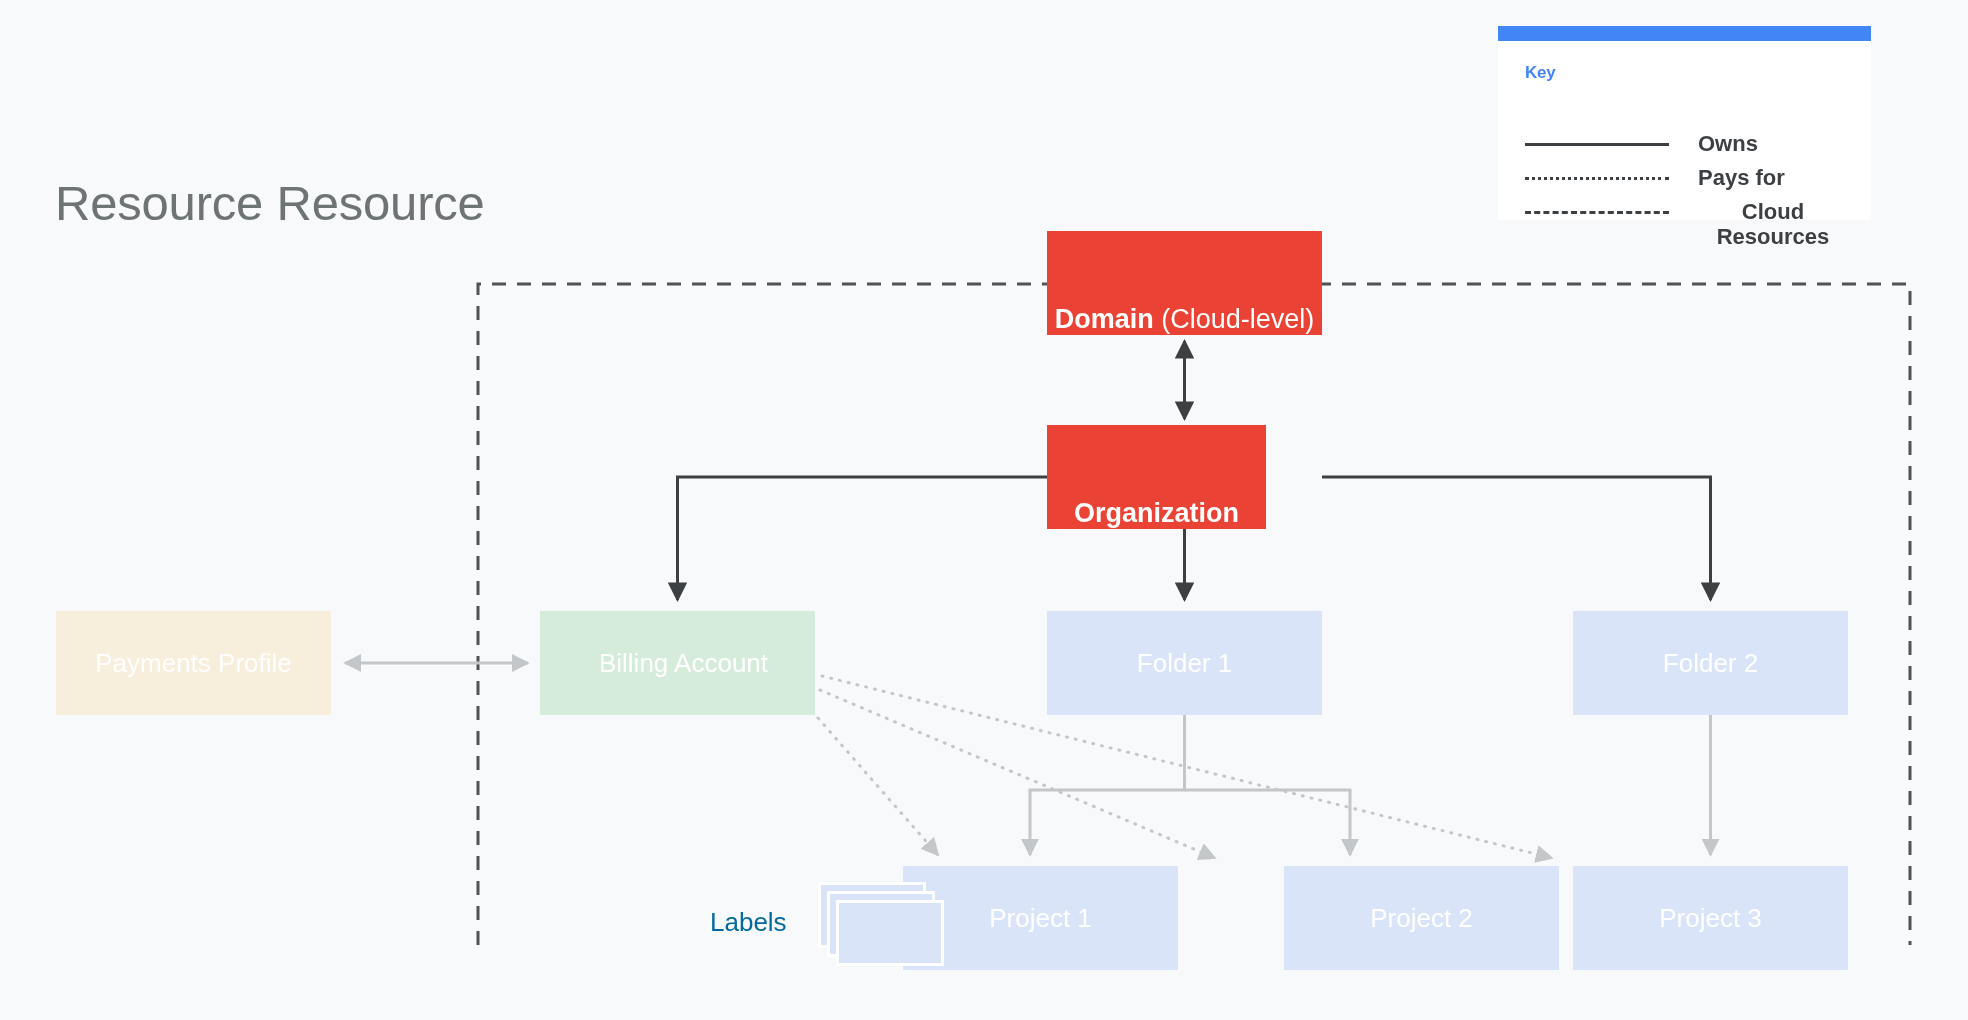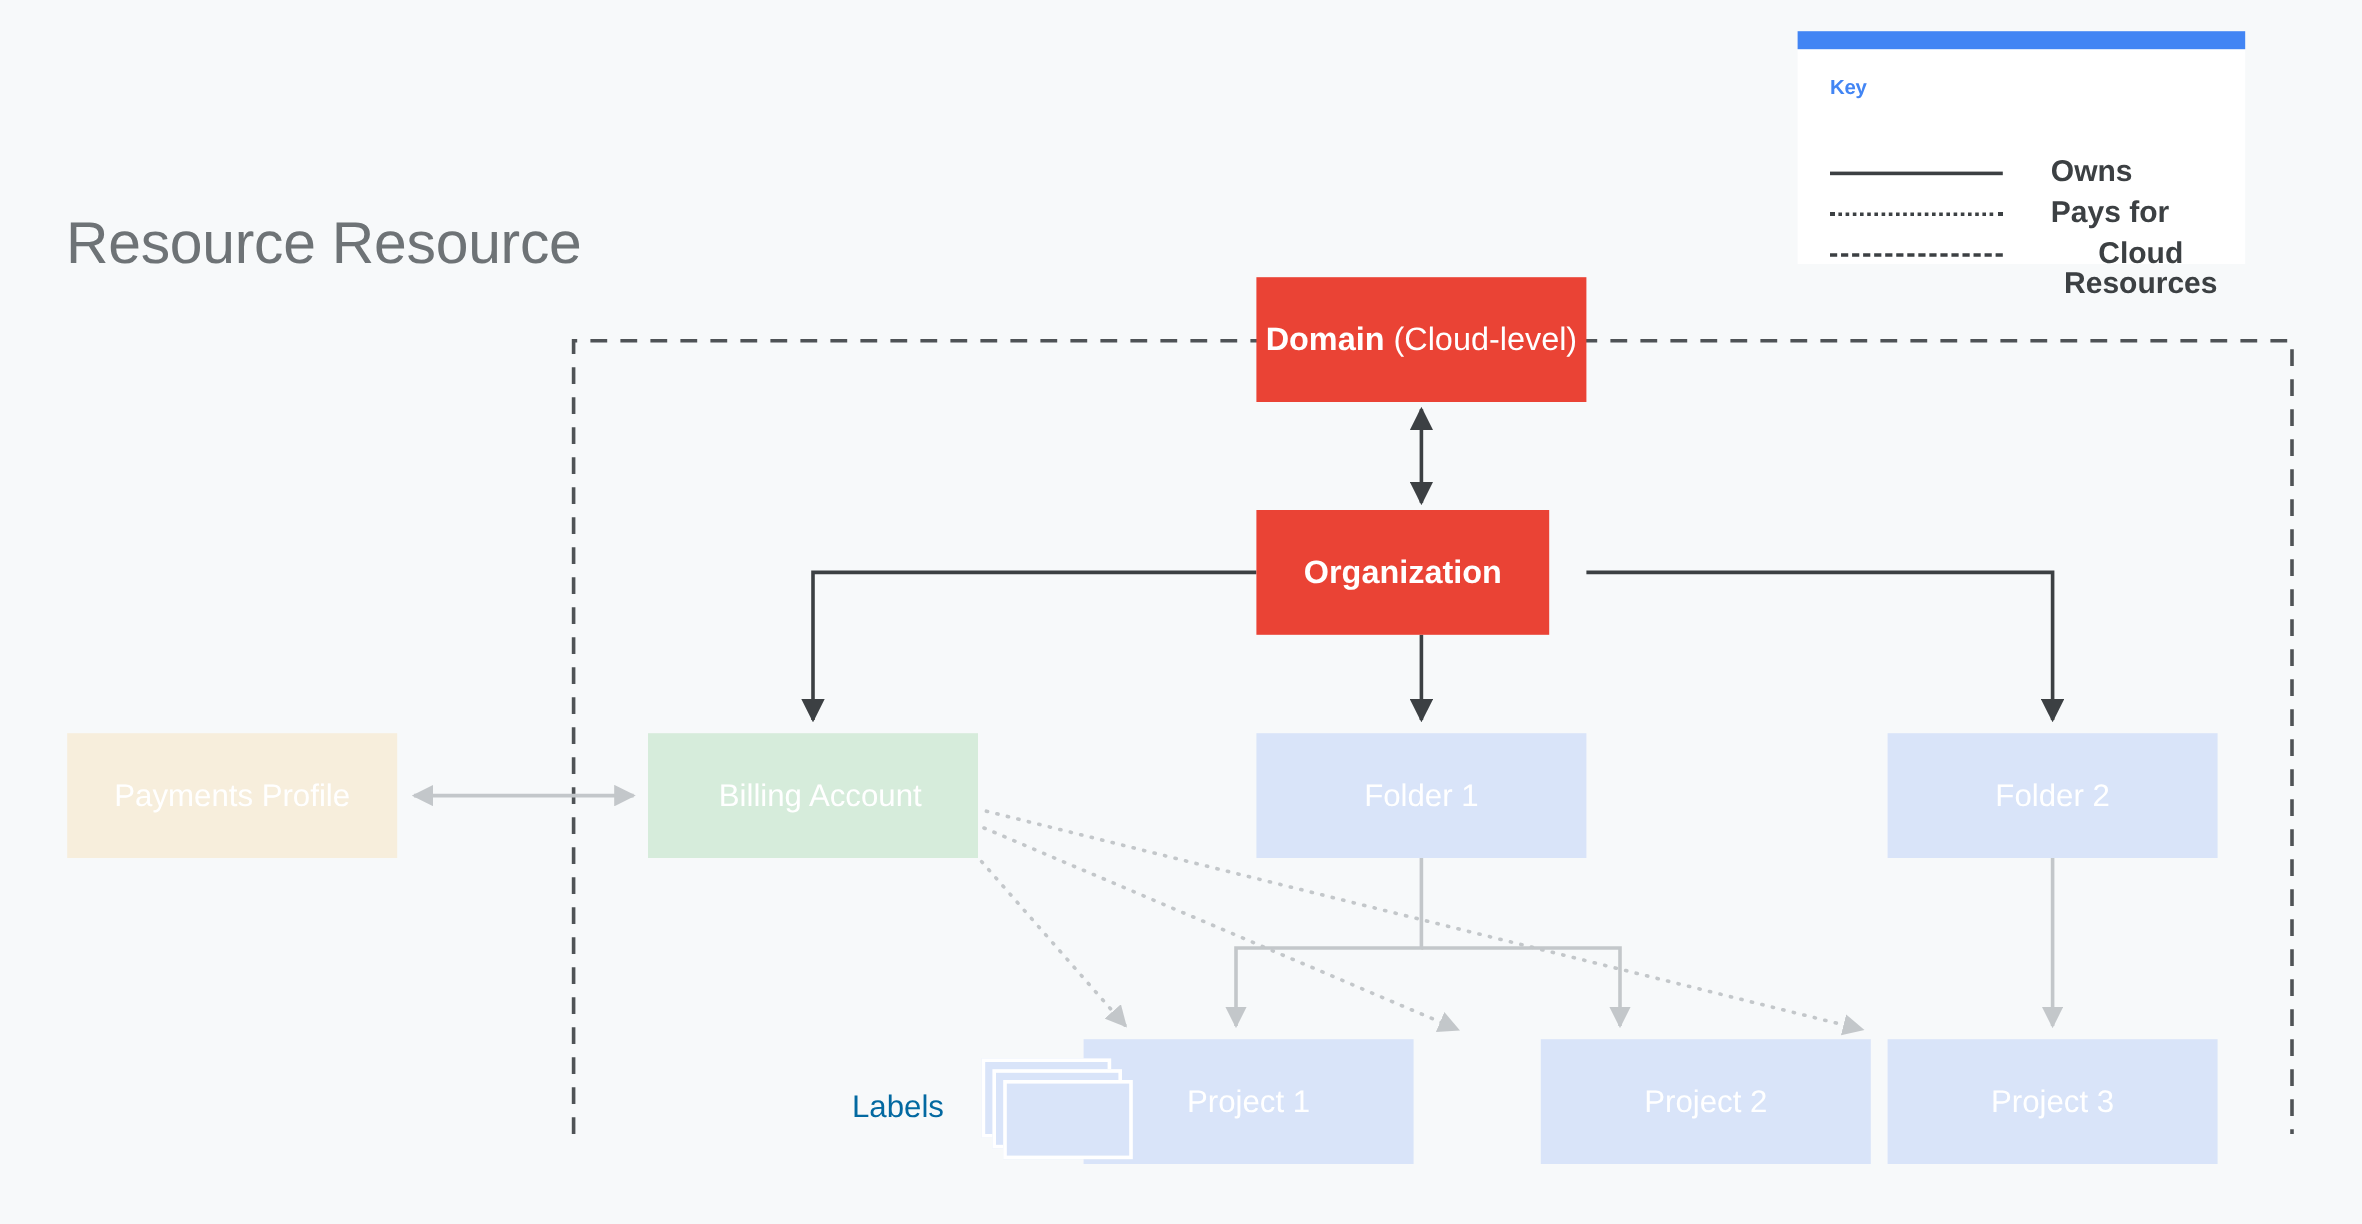--- a/index.html
+++ b/index.html
@@ -70,23 +70,23 @@
   }
   .key-row .sample {
     position: absolute;
     left: 0;
     top: 12px;
     width: 144px;
     height: 2px;
   }
   .key-row .klabel {
     position: absolute;
-    left: 184px;
+    left: 173px;
     top: 0;
-    font-size: 25px;
+    font-size: 22px;
     font-weight: 700;
     color: #3c4043;
     line-height: 25px;
     width: 150px;
   }
   #key-row-0 { top: 90px; }
   #key-row-1 { top: 124px; }
   #key-row-2 { top: 158px; text-align: center; }
   #key-row-0 .sample { border-top: 3px solid #3c4043; height: 0; }
   #key-row-1 .sample {
@@ -106,20 +106,21 @@
     justify-content: center;
     box-sizing: border-box;
     text-align: center;
     white-space: nowrap;
   }
   .node-red {
     background: #ea4335;
     color: #ffffff;
     font-size: 27px;
     font-weight: 700;
+    align-items: flex-end;
   }
   .node-red .reg { font-weight: 400; }
   .node-blue {
     background: #d9e4f9;
     color: #ffffff;
     font-size: 26px;
     font-weight: 400;
   }
   .node-green {
     background: #d6ecdb;
@@ -129,21 +130,21 @@
     padding-left: 12px;
   }
   .node-beige {
     background: #f7eedc;
     color: #ffffff;
     font-size: 26px;
     font-weight: 400;
   }
 
   #node-domain       { left: 1047px; top: 231px;  width: 275px; height: 104px; }
-  #node-organization { left: 1047px; top: 425px;  width: 244px; height: 104px; }
+  #node-organization { left: 1047px; top: 425px;  width: 219px; height: 104px; }
   #node-billing      { left: 540px;  top: 611px;  width: 275px; height: 104px; }
   #node-folder1      { left: 1047px; top: 611px;  width: 275px; height: 104px; }
   #node-folder2      { left: 1573px; top: 611px;  width: 275px; height: 104px; }
   #node-payments     { left: 56px;   top: 611px;  width: 275px; height: 104px; }
   #node-project1     { left: 903px;  top: 866px;  width: 275px; height: 104px; }
   #node-project2     { left: 1284px; top: 866px;  width: 275px; height: 104px; }
   #node-project3     { left: 1573px; top: 866px;  width: 275px; height: 104px; }
 
   
   #labels-text {

